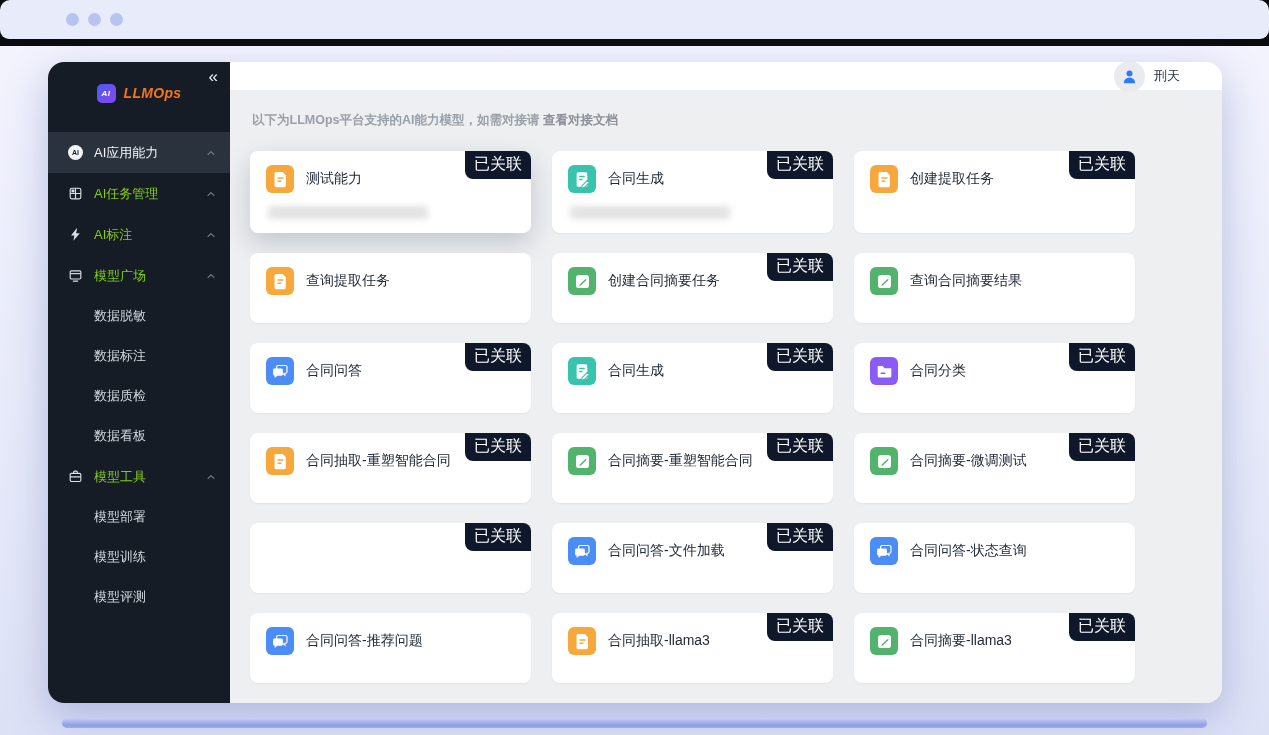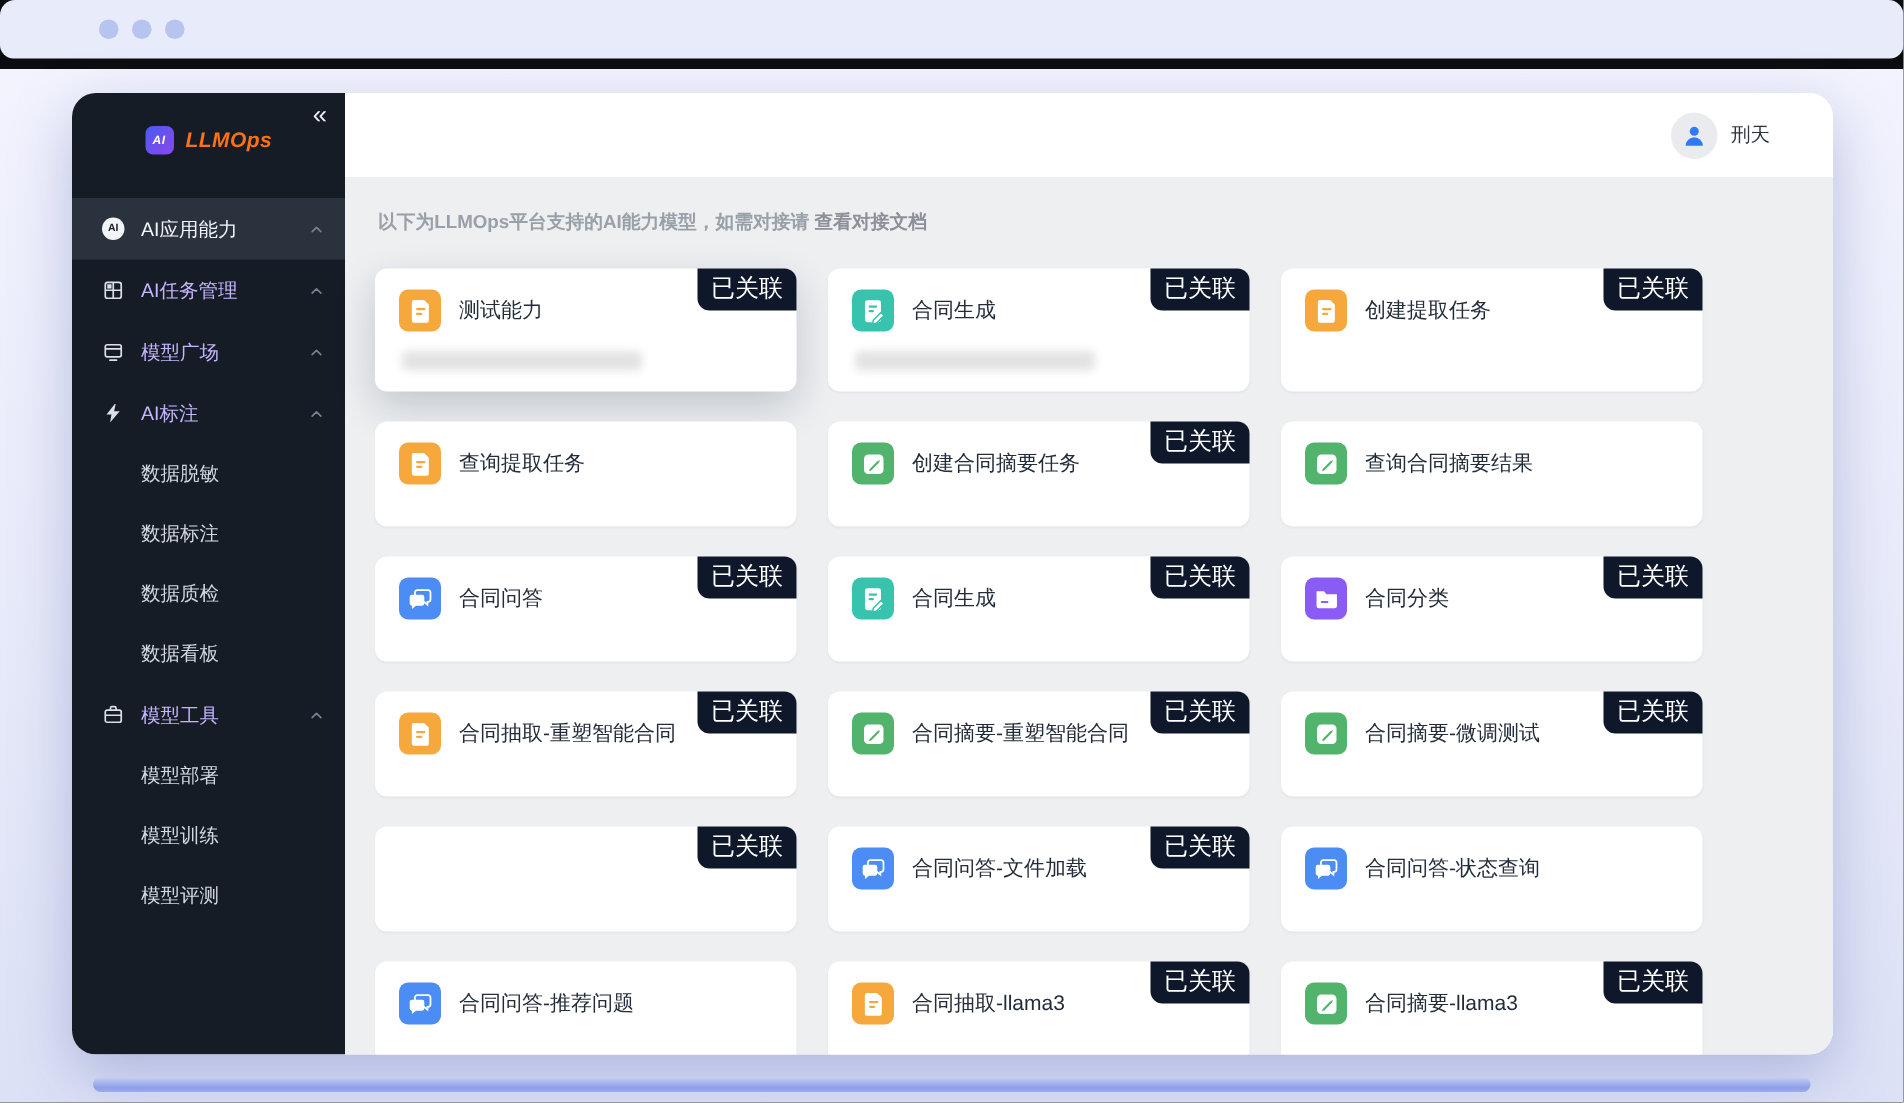--- a/index.html
+++ b/index.html
@@ -40,39 +40,39 @@
     color:#fff;font-size:8px;font-weight:bold;font-style:italic;
     display:flex;align-items:center;justify-content:center;letter-spacing:.5px;
   }
   .logo-text{color:#f97316;font-size:14px;font-weight:bold;font-style:italic;letter-spacing:.3px;}
   .collapse{
     position:absolute;top:6px;right:12px;color:#eef1f5;font-size:17px;cursor:pointer;line-height:1;
   }
   .nav{margin-top:14px;}
   .nav-item{
     height:41px;display:flex;align-items:center;gap:11px;
-    padding:0 14px 0 20px;font-size:13px;color:#c4b5fd;cursor:pointer;white-space:nowrap;
+    padding:0 14px 0 20px;font-size:13px;color:#84cc16;cursor:pointer;white-space:nowrap;
   }
   .nav-item.active{background:#2a323d;color:#f3f5f8;}
   .nav-item .nico{width:15px;height:15px;flex-shrink:0;display:flex;align-items:center;justify-content:center;}
   .nico svg{width:15px;height:15px;}
   .ai-circ{
     width:15px;height:15px;border-radius:50%;background:#f2f4f7;color:#151c26;
     font-size:7px;font-weight:bold;display:flex;align-items:center;justify-content:center;
   }
   .grp-arrow{margin-left:auto;color:#79828f;display:flex;}
   .grp-arrow svg{width:10px;height:10px;}
   .nav-sub{
     height:40px;display:flex;align-items:center;
     padding-left:46px;font-size:13px;color:#d4d9df;cursor:pointer;
   }
   
   .main{flex:1;display:flex;flex-direction:column;background:#edeff1;min-width:0;}
   .topbar{
-    height:56px;background:#fff;flex-shrink:0;
+    height:28px;background:#fff;flex-shrink:0;
     display:flex;align-items:center;justify-content:flex-end;gap:9px;padding-right:42px;
   }
   .avatar{
     width:31px;height:31px;border-radius:50%;background:#e9ebef;cursor:pointer;
     display:flex;align-items:center;justify-content:center;
   }
   .avatar svg{width:19px;height:19px;}
   .username{font-size:13px;color:#2b3440;cursor:pointer;}
   .content{padding:20px 0 0 20px;flex:1;}
   .intro{font-size:12.5px;color:#9aa0a8;margin:2px 0 22px 2px;font-weight:bold;}
@@ -195,39 +195,39 @@
     <span class="grp-arrow" hidden="">
       <svg>
                 <use href="#i-chevron-up"></use>
               </svg>
     </span>
   </div>
 
   <div class="nav-item">
     <span class="nico">
               <svg style="color:#dce0e6">
+                <use href="#i-lightning"></use>
+              </svg>
+            </span>
+    <span class="nlabel">AI标注</span>
+    <span class="grp-arrow">
+      <svg>
+                <use href="#i-chevron-up"></use>
+              </svg>
+    </span>
+  </div>
+
+  <div class="nav-item">
+    <span class="nico">
+              <svg style="color:#dce0e6">
                 <use href="#i-model-market"></use>
               </svg>
             </span>
     <span class="nlabel">模型广场</span>
     <span class="grp-arrow" hidden="">
-      <svg>
-                <use href="#i-chevron-up"></use>
-              </svg>
-    </span>
-  </div>
-
-  <div class="nav-item">
-    <span class="nico">
-              <svg style="color:#dce0e6">
-                <use href="#i-lightning"></use>
-              </svg>
-            </span>
-    <span class="nlabel">AI标注</span>
-    <span class="grp-arrow">
       <svg>
                 <use href="#i-chevron-up"></use>
               </svg>
     </span>
   </div>
 
   <div class="nav-sub">数据脱敏</div>
 
   <div class="nav-sub">数据标注</div>
 

